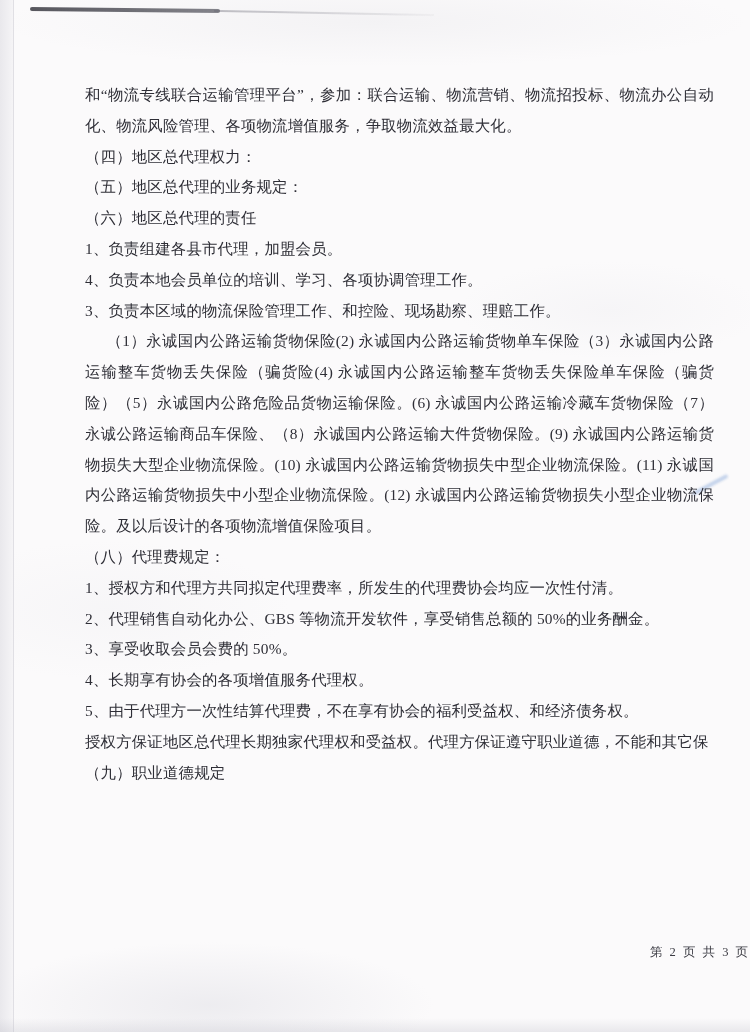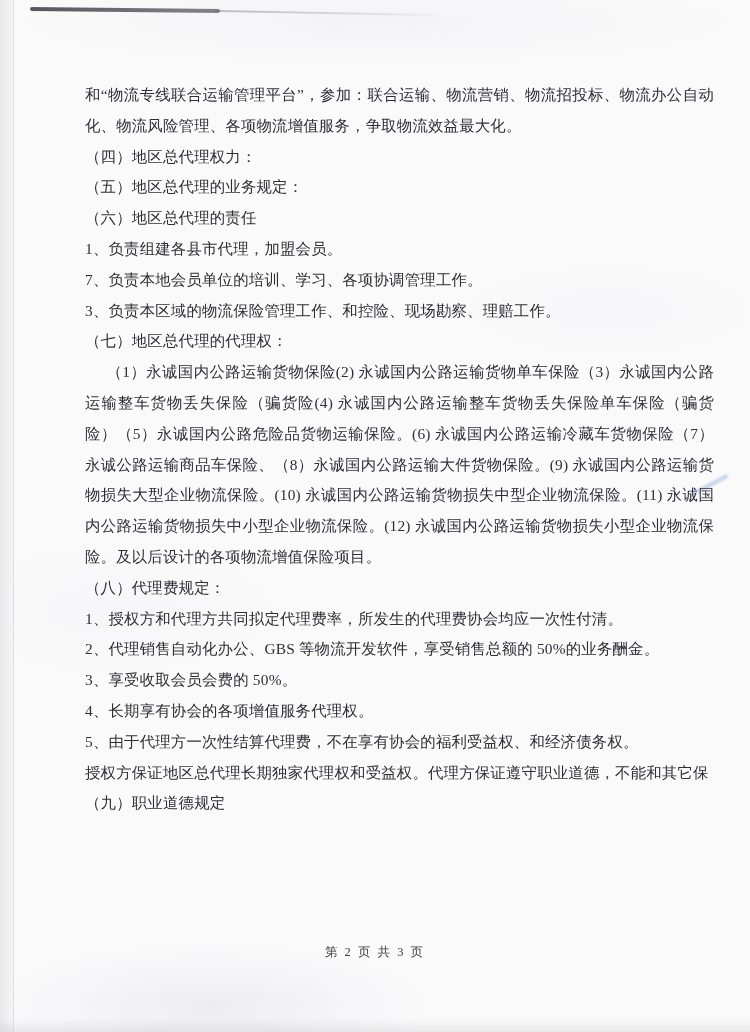--- a/index.html
+++ b/index.html
@@ -79,21 +79,21 @@
     margin: 0;
     padding: 0;
   }
   .content p.indent {
     text-indent: 1.4em;
   }
   .footer {
     position: absolute;
     left: 0; top: 944px;
     width: 750px;
-    text-align: center;
+    text-align: right;
     font-size: 12.5px;
     letter-spacing: 2px;
     color: #3a3a42;
   }
 </style>
 </head>
 <body>
 
 <div class="scan-page">
 
@@ -102,23 +102,22 @@
   <div class="streak-faint"></div>
   <div class="pen-mark"></div>
   <div class="edge-bottom"></div>
 
   <div class="content">
     <p>和“物流专线联合运输管理平台”，参加：联合运输、物流营销、物流招投标、物流办公自动化、物流风险管理、各项物流增值服务，争取物流效益最大化。</p>
     <p>（四）地区总代理权力：</p>
     <p>（五）地区总代理的业务规定：</p>
     <p>（六）地区总代理的责任</p>
     <p>1、负责组建各县市代理，加盟会员。</p>
-    <p>7、负责本地会员单位的培训、学习、各项协调管理工作。</p>
+    <p>4、负责本地会员单位的培训、学习、各项协调管理工作。</p>
     <p>3、负责本区域的物流保险管理工作、和控险、现场勘察、理赔工作。</p>
-    <p>（七）地区总代理的代理权：</p>
     <p class="indent">（1）永诚国内公路运输货物保险(2) 永诚国内公路运输货物单车保险（3）永诚国内公路运输整车货物丢失保险（骗货险(4) 永诚国内公路运输整车货物丢失保险单车保险（骗货险）（5）永诚国内公路危险品货物运输保险。(6) 永诚国内公路运输冷藏车货物保险（7）永诚公路运输商品车保险、（8）永诚国内公路运输大件货物保险。(9) 永诚国内公路运输货物损失大型企业物流保险。(10) 永诚国内公路运输货物损失中型企业物流保险。(11) 永诚国内公路运输货物损失中小型企业物流保险。(12) 永诚国内公路运输货物损失小型企业物流保险。及以后设计的各项物流增值保险项目。</p>
     <p>（八）代理费规定：</p>
     <p>1、授权方和代理方共同拟定代理费率，所发生的代理费协会均应一次性付清。</p>
     <p>2、代理销售自动化办公、GBS 等物流开发软件，享受销售总额的 50%的业务酬金。</p>
     <p>3、享受收取会员会费的 50%。</p>
     <p>4、长期享有协会的各项增值服务代理权。</p>
     <p>5、由于代理方一次性结算代理费，不在享有协会的福利受益权、和经济债务权。</p>
     <p>授权方保证地区总代理长期独家代理权和受益权。代理方保证遵守职业道德，不能和其它保</p>
     <p>（九）职业道德规定</p>
   </div>

